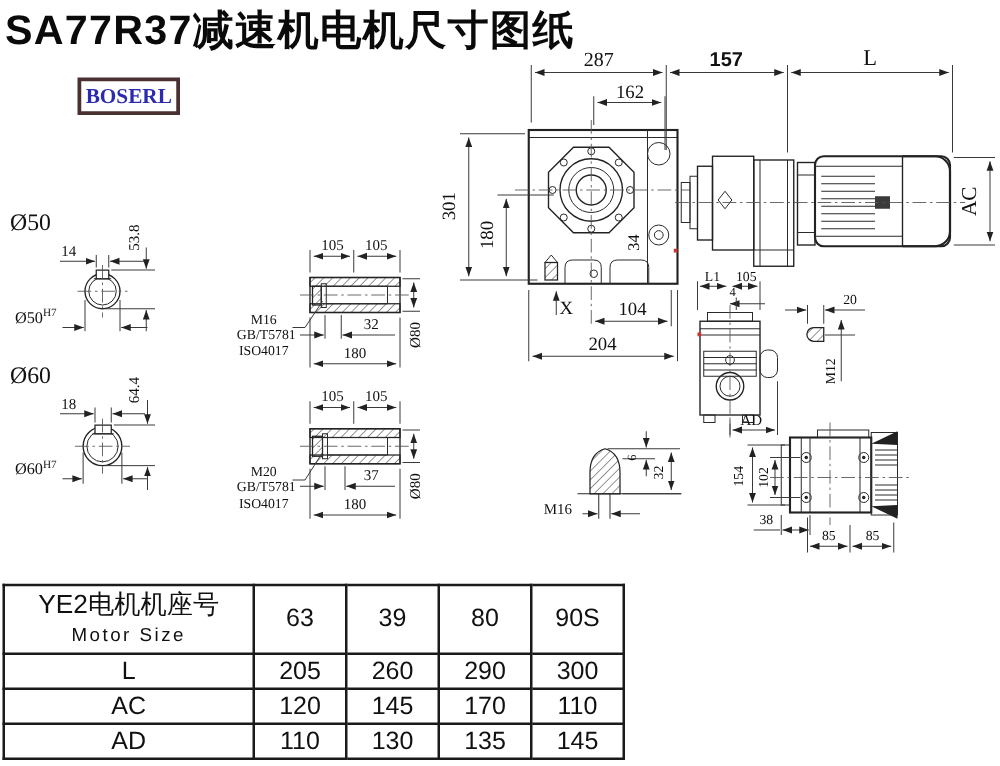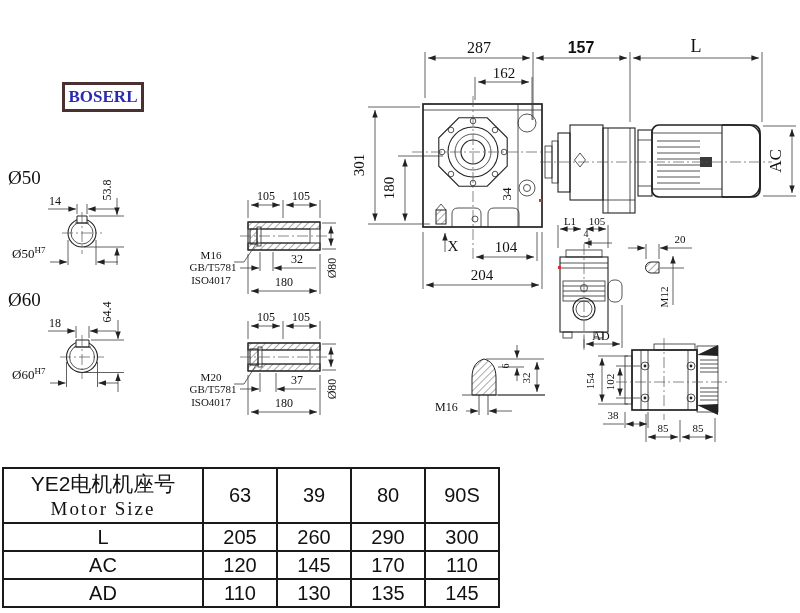--- a/index.html
+++ b/index.html
@@ -2,46 +2,47 @@
 <html><head>
 <meta charset="utf-8">
 <style>
   html,body{margin:0;padding:0;background:#fff;}
   #stage{position:relative;width:800px;height:613px;background:#ffffff;overflow:hidden;
          font-family:"Liberation Sans",sans-serif;color:#111;}
   #title{position:absolute;left:4px;top:2px;font-size:33px;font-weight:bold;
          letter-spacing:1px;color:#0a0a0a;white-space:nowrap;}
   #logo{position:absolute;left:62px;top:62px;width:76px;height:24px;border:3px solid #4a3030;
         display:flex;align-items:center;justify-content:center;
-        font-family:"Liberation Serif",serif;font-weight:bold;font-size:17px;color:#2b2bb0;background:#fff;margin-top:20px;}
+        font-family:"Liberation Serif",serif;font-weight:bold;font-size:17px;color:#2b2bb0;background:#fff;}
   svg{position:absolute;left:0;top:0;}
   svg text{fill:#111;font-family:"Liberation Serif",serif;}
   .b{font-family:"Liberation Sans",sans-serif;font-weight:bold;}
   .o{stroke:#222;fill:none;stroke-width:1.7;}
   .m{stroke:#222;fill:none;stroke-width:1.1;}
   .t{stroke:#2a2a2a;fill:none;stroke-width:.8;}
   .d{stroke:#3a3a3a;fill:none;stroke-width:.8;}
   .cl{stroke:#555;stroke-width:.7;stroke-dasharray:11 3 2 3;fill:none;}
   .hx{fill:url(#hatch);stroke:#222;stroke-width:1;}
   .wh{fill:#fff;stroke:#222;stroke-width:1;}
   #dims-table{position:absolute;left:2px;top:467px;border-collapse:collapse;table-layout:fixed;}
   #dims-table td{border:2px solid #1a1a1a;text-align:center;vertical-align:middle;
         font-size:20px;padding:0;background:#fff;}
   #dims-table td.hd{width:198px;}
   #dims-table td.cc{width:72px;}
   .hcn{font-size:21px;line-height:26px;}
-  .hen{font-family:Liberation Serif, serif;font-size:19px;line-height:24px;letter-spacing:2px;}
+  .hen{font-family:Liberation Sans, sans-serif;font-size:15px;line-height:24px;letter-spacing:2px;}
   .rowh{height:28px;}
   .rowh0{height:55px;}
 </style>
 </head>
 <body>
 
 <div id="stage">
 
+  <div id="title">SA77R37减速机电机尺寸图纸</div>
   <div id="logo">BOSERL</div>
 
   <svg width="800" height="613" viewBox="0 0 800 613">
     <defs>
       <pattern id="hatch" width="5" height="5" patternUnits="userSpaceOnUse" patternTransform="rotate(45)">
         <line x1="0" y1="0" x2="0" y2="5" stroke="#555" stroke-width="1"></line>
       </pattern>
       <marker id="arr" viewBox="0 0 10 10" refX="9.5" refY="5" markerWidth="10" markerHeight="10" orient="auto-start-reverse">
         <path d="M0,1.6 L9.5,5 L0,8.4 z" fill="#222"></path>
       </marker>

